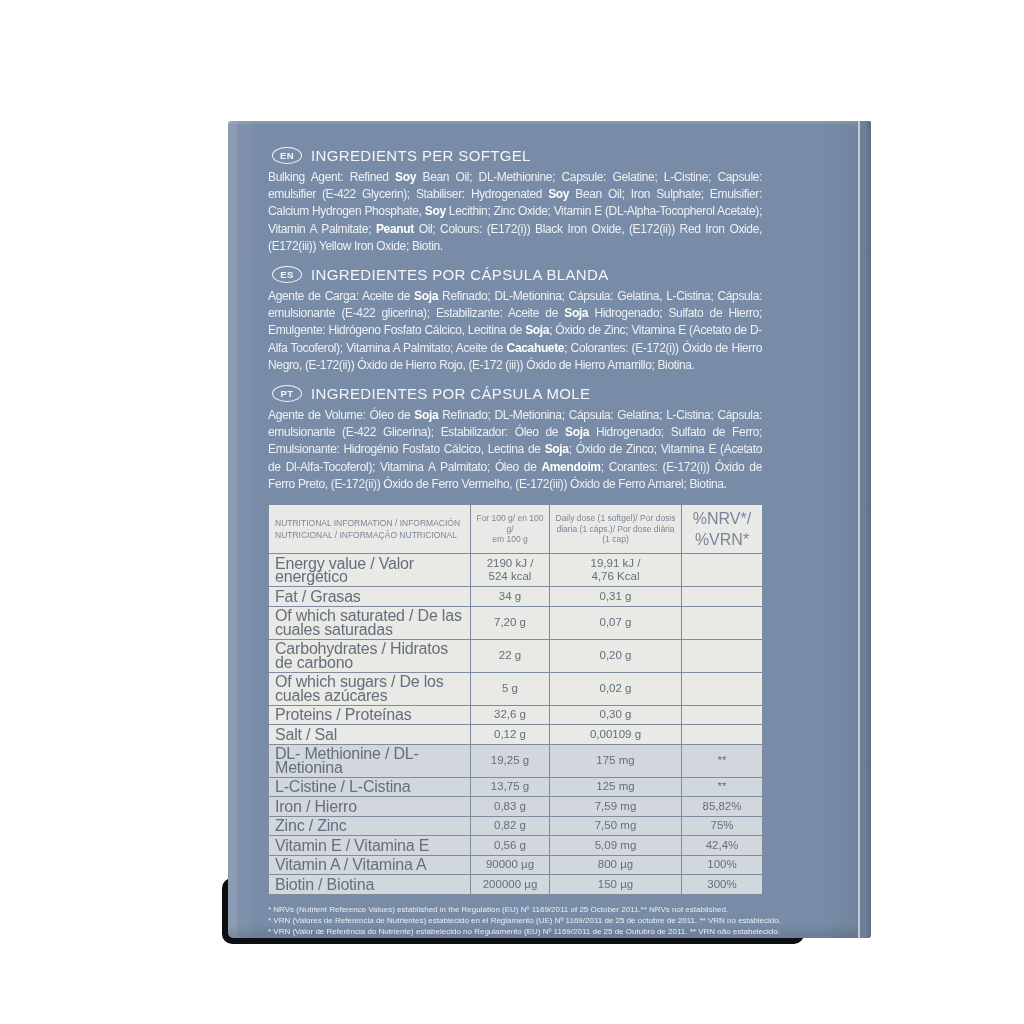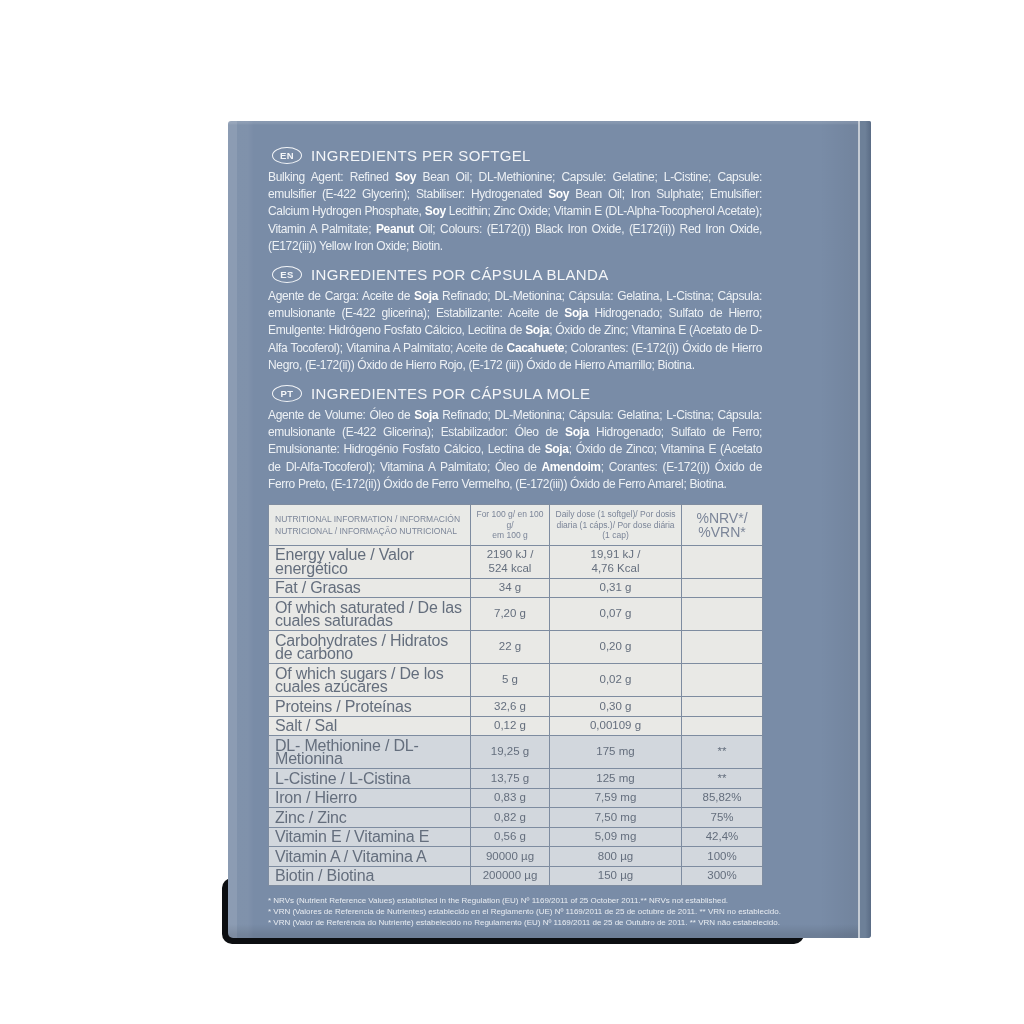--- a/index.html
+++ b/index.html
@@ -45,21 +45,21 @@
   .section-body b{color:#ffffff;}
 
   table.nutrition{border-collapse:collapse;width:494px;margin:0;table-layout:fixed;}
   table.nutrition th, table.nutrition td{
     border:1.5px solid #7e8ca0;vertical-align:middle;
   }
   col.c1{width:202px;} col.c2{width:79px;} col.c3{width:132px;} col.c4{width:81px;}
   thead th{background:#e9eae7;color:#7b8598;font-weight:normal;}
   th.hdr-main{text-align:left;font-size:8.5px;line-height:12px;padding:4px 6px;white-space:pre-line;letter-spacing:0;}
   th.hdr-small{text-align:center;font-size:8.5px;line-height:10.5px;padding:4px 2px;white-space:pre-line;letter-spacing:0;}
-  th.hdr-nrv{text-align:center;font-size:14px;line-height:14px;padding:3px 2px;white-space:pre-line;letter-spacing:0;}
+  th.hdr-nrv{text-align:center;font-size:16px;line-height:21px;padding:3px 2px;white-space:pre-line;letter-spacing:0;}
   td{background:#e9e9e6;color:#646e7d;}
   td.lbl{font-size:16px;line-height:13.5px;padding:2.5px 6px;letter-spacing:-0.2px;text-align:left;}
   td.val{font-size:11.5px;line-height:13.5px;padding:2.5px 2px;text-align:center;white-space:pre-line;}
   tr.shaded td{background:#d2d7dd;}
 
   .footnotes{margin-top:9px;}
   .footnote{
     color:#e9edf2;font-size:8px;line-height:11px;letter-spacing:0;white-space:nowrap;
   }
 </style>

